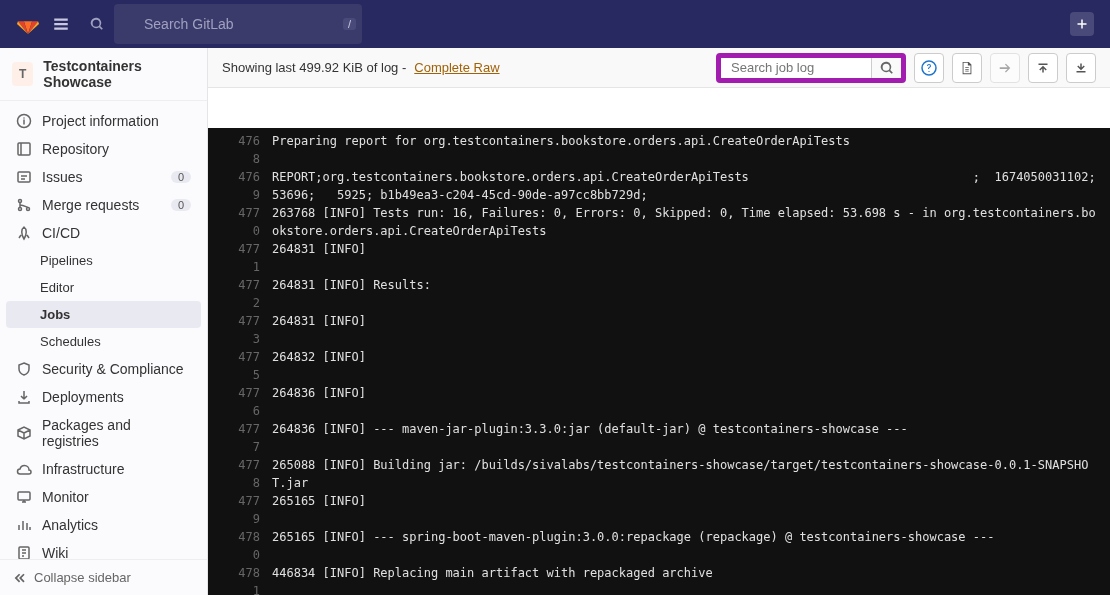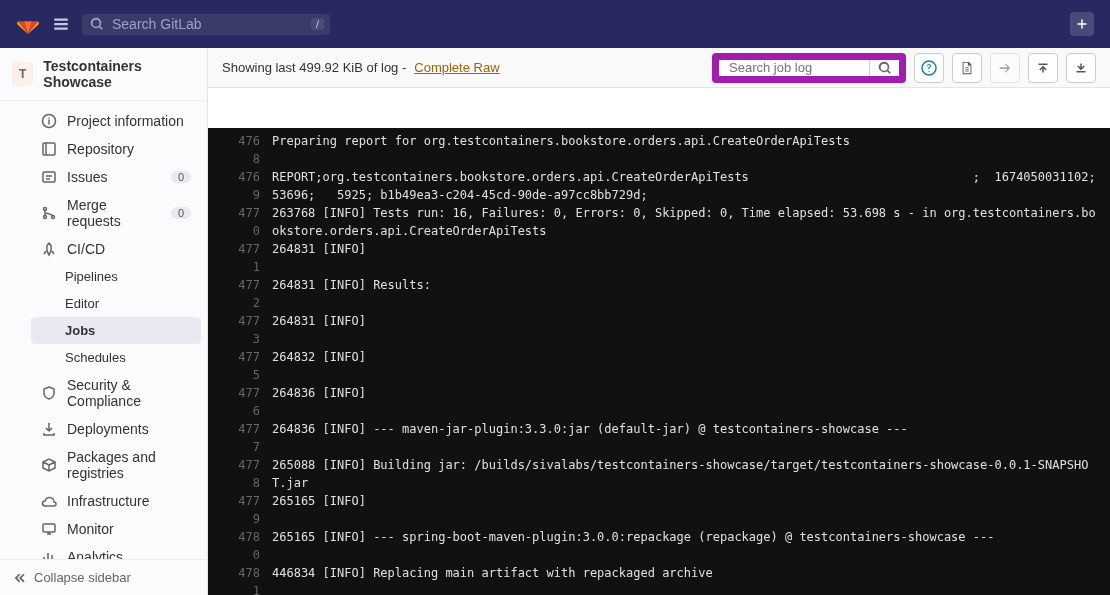--- a/index.html
+++ b/index.html
@@ -1,45 +1,45 @@
 <!DOCTYPE html>
 <html><head>
 <meta charset="utf-8">
 <style>
 * { box-sizing: border-box; margin: 0; padding: 0; }
 body { font-family: -apple-system, BlinkMacSystemFont, "Segoe UI", Helvetica, Arial, sans-serif; font-size: 14px; color: #333; background: #fff; width: 1110px; height: 595px; overflow: hidden; }
 .topbar { height: 48px; background: #292961; display: flex; align-items: center; padding: 0 16px; gap: 12px; }
 .logo { width: 24px; height: 24px; display: flex; align-items: center; justify-content: center; }
 .hamburger { color: #c8c8e0; cursor: pointer; display: flex; align-items: center; }
 .search-wrap { position: relative; display: flex; align-items: center; }
-.search-input { background: #3a3a6b; border: none; border-radius: 4px; height: 21px; width: 248px; padding: 0 24px 0 30px; color: #c8c8e0; font-size: 14px; }
+.search-input { background: #3a3a6b; border: none; border-radius: 4px; height: 40px; width: 248px; padding: 0 24px 0 30px; color: #c8c8e0; font-size: 14px; margin-left: 32px; }
 .search-input::placeholder { color: #a0a0c0; }
 .search-icon-wrap { position: absolute; left: 8px; color: #a0a0c0; display: flex; }
 .search-kbd { position: absolute; right: 6px; background: #4a4a7a; color: #c8c8e0; border-radius: 3px; padding: 0 5px; font-size: 11px; }
 .topbar-spacer { flex: 1; }
 .plus-btn { width: 24px; height: 24px; background: #4a4a7a; border-radius: 4px; color: #fff; display: flex; align-items: center; justify-content: center; cursor: pointer; font-size: 16px; }
 .layout { display: flex; height: calc(595px - 48px); }
 .sidebar { width: 208px; background: #fbfafd; border-right: 1px solid #e5e5e5; display: flex; flex-direction: column; }
 .project-header { display: flex; align-items: center; gap: 10px; padding: 10px 12px; border-bottom: 1px solid #eee; }
 .project-avatar { width: 24px; height: 24px; background: #fef0e9; border-radius: 4px; display: flex; align-items: center; justify-content: center; font-size: 12px; color: #666; font-weight: 600; }
 .project-name { font-weight: 600; font-size: 14px; color: #333; }
-.nav-list { flex: 1; overflow-y: auto; padding: 6px; margin-left: 25px; }
+.nav-list { flex: 1; overflow-y: auto; padding: 6px; }
 .nav-item { display: flex; align-items: center; gap: 10px; padding: 6px 10px; border-radius: 4px; cursor: pointer; color: #333; font-size: 14px; }
 .nav-item.sub { padding-left: 34px; font-size: 13px; }
 .nav-item.active { background: #e9e9f2; font-weight: 600; }
 .nav-icon { width: 16px; height: 16px; display: flex; align-items: center; justify-content: center; color: #666; }
 .nav-label { flex: 1; }
 .badge { background: #e9e9f2; color: #555; font-size: 11px; border-radius: 8px; padding: 0 7px; min-width: 18px; text-align: center; }
 .collapse-row { display: flex; align-items: center; gap: 8px; padding: 10px 12px; border-top: 1px solid #eee; color: #666; font-size: 13px; cursor: pointer; }
 .main { flex: 1; display: flex; flex-direction: column; overflow: hidden; gap: 40px; }
 .toolbar { height: 40px; display: flex; align-items: center; padding: 0 14px; border-bottom: 1px solid #e5e5e5; background: #f9f9f9; gap: 8px; }
 .toolbar-text { font-size: 13px; color: #333; }
 .toolbar-link { font-size: 13px; color: #a16207; text-decoration: underline; cursor: pointer; }
 .toolbar-spacer { flex: 1; }
-.job-search-wrap { display: flex; border: 7px solid #a21caf; border-radius: 4px; overflow: hidden; height: 30px; }
+.job-search-wrap { display: flex; border: 5px solid #a21caf; border-radius: 4px; overflow: hidden; height: 30px; }
 .job-search { border: none; padding: 0 10px; font-size: 13px; width: 150px; outline: none; }
 .job-search-btn { border: none; border-left: 1px solid #ccc; background: #fafafa; width: 30px; display: flex; align-items: center; justify-content: center; cursor: pointer; color: #666; }
 .tool-btn { width: 30px; height: 30px; border: 1px solid #ccc; border-radius: 4px; background: #fff; display: flex; align-items: center; justify-content: center; cursor: pointer; color: #555; }
 .tool-btn.disabled { opacity: 0.5; }
 .log-container { flex: 1; overflow-y: auto; background: #111; font-family: "SF Mono", Menlo, Monaco, Consolas, monospace; font-size: 12px; line-height: 1.5; padding: 4px 0; }
 .log-line { display: flex; padding: 0 10px; white-space: pre-wrap; word-break: break-all; position: relative; }
 .ln-chevron { width: 14px; color: #888; cursor: pointer; display: flex; align-items: center; font-size: 12px; }
 .ln-num { width: 40px; text-align: right; color: #666; padding-right: 12px; user-select: none; flex-shrink: 0; }
 .ln-text { flex: 1; color: #e0e0e0; }
 svg { display: block; }

